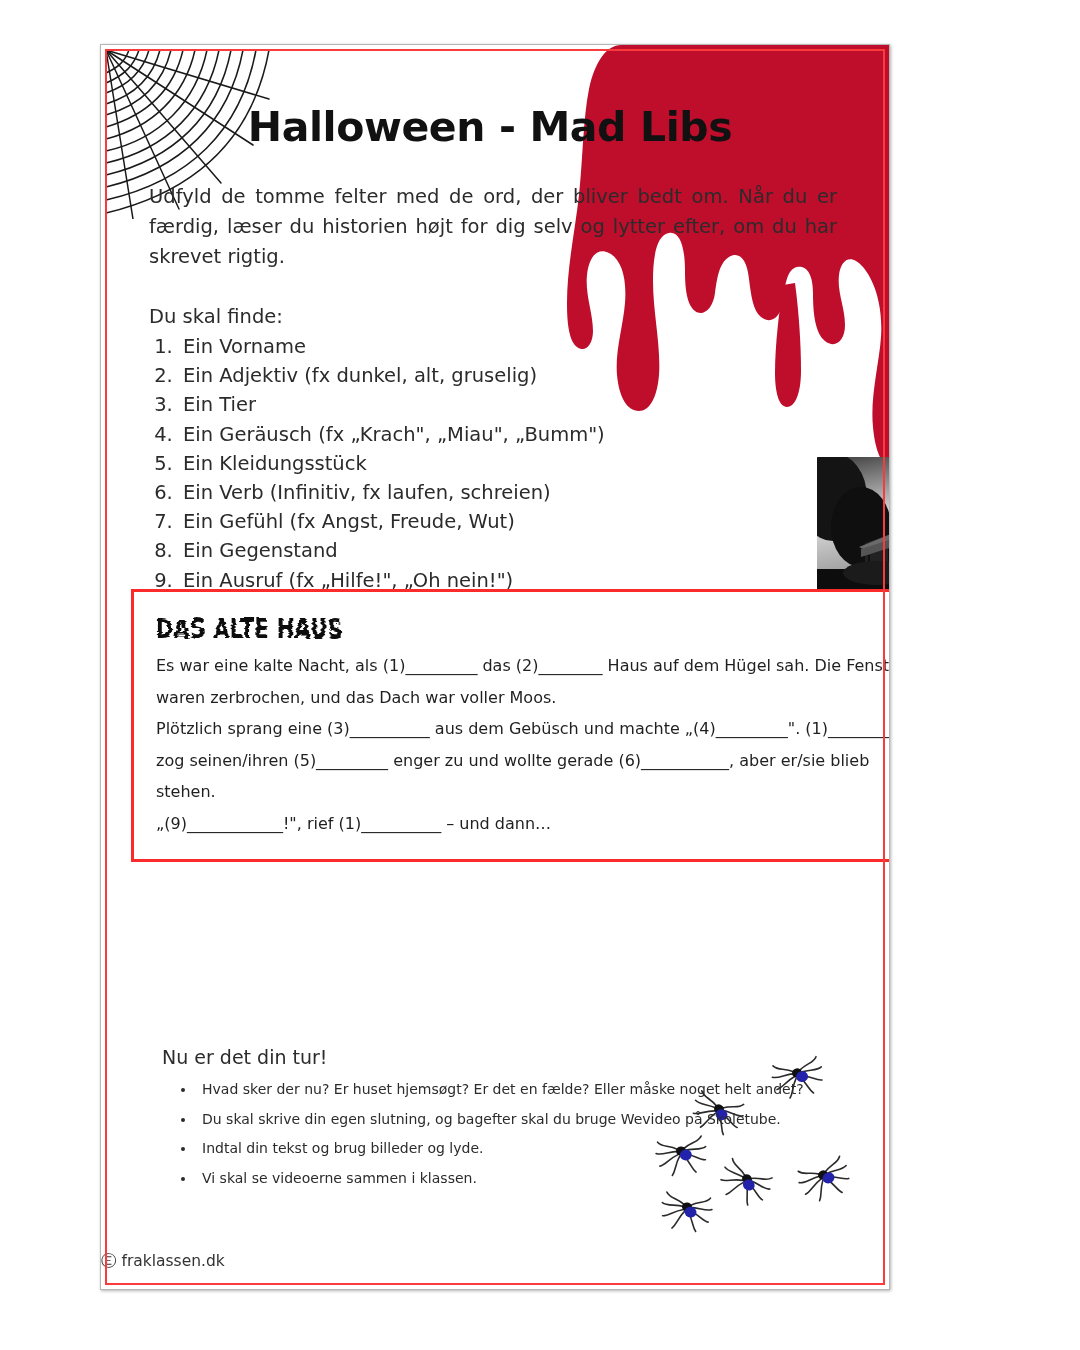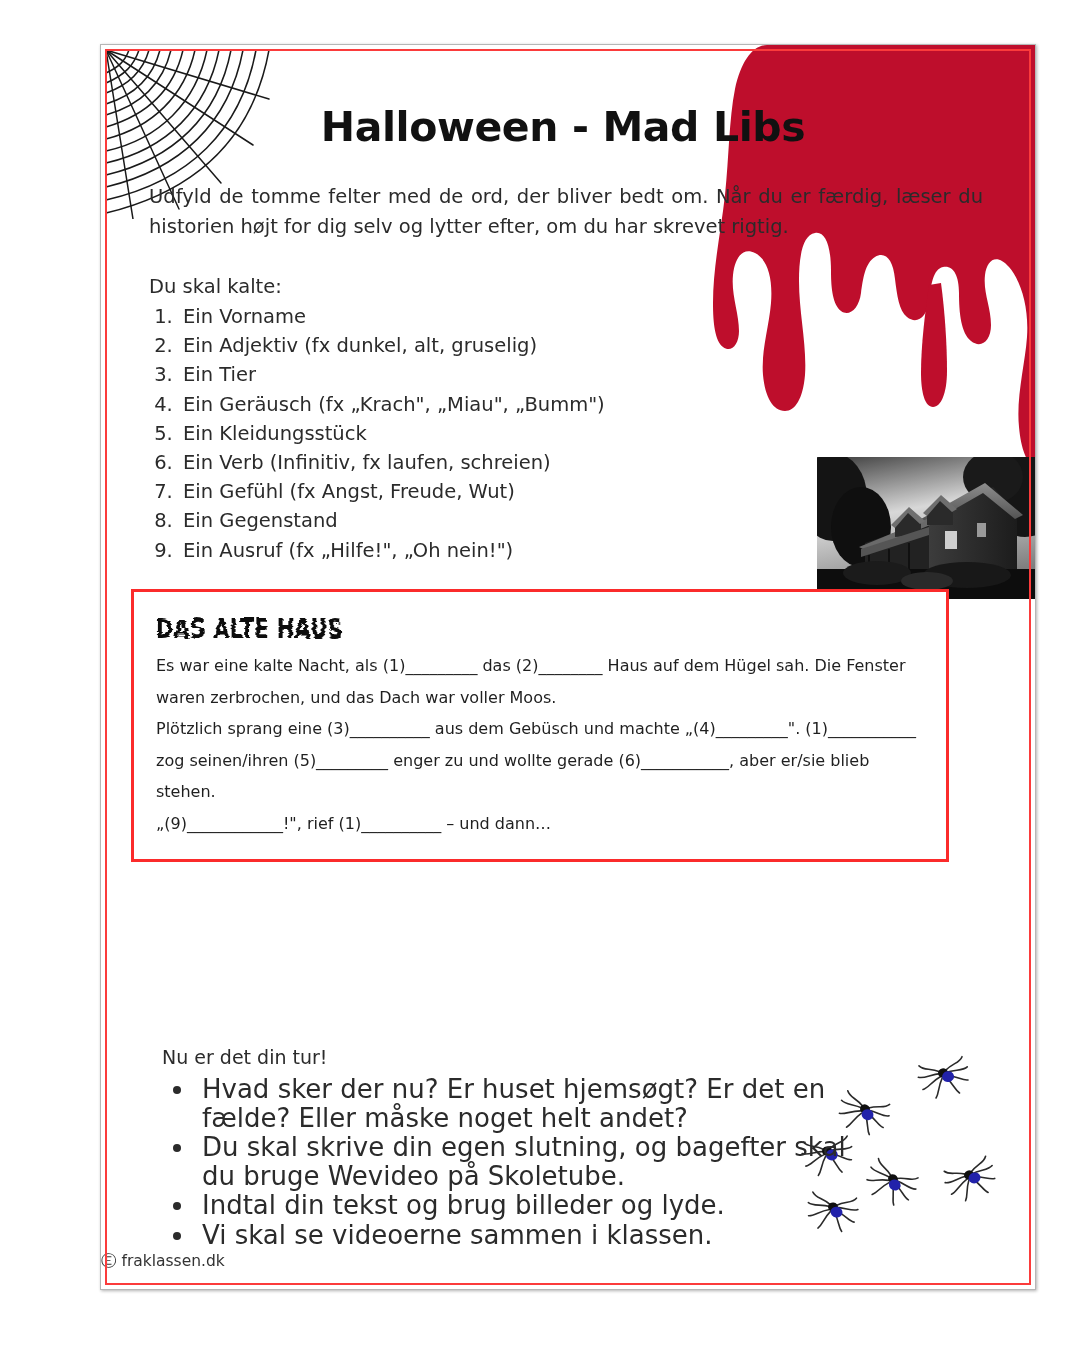--- a/index.html
+++ b/index.html
@@ -9,21 +9,21 @@
     height: 1350px;
     background: #ffffff;
     font-family: "DejaVu Sans", sans-serif;
   }
 
   
   #sheet {
     position: absolute;
     left: 100px;
     top: 44px;
-    width: 936px;
+    width: 790px;
     height: 1246px;
     background: #ffffff;
     border: 1px solid #b6b6b6;
     box-shadow: 1px 1px 3px rgba(0,0,0,0.30);
     overflow: hidden;
   }
 
   
   #page-rule {
     position: absolute;
@@ -152,21 +152,21 @@
 
   #closing .lead2 {
     font-size: 19px;
     line-height: 28px;
     color: #2b2b2b;
   }
 
   ul.tasks {
     margin-top: 4px;
     padding-left: 34px;
-    font-size: 26px;
+    font-size: 14px;
     line-height: 28.5px;
     color: #2b2b2b;
   }
   ul.tasks li { padding-left: 6px; margin-bottom: 1px; }
 
   #footer {
     position: absolute;
     left: 0; right: 0;
     top: 1206px;
     text-align: left;
@@ -336,21 +336,21 @@
     <ellipse cx="150" cy="118" rx="44" ry="13" fill="#181818"></ellipse>
     <ellipse cx="110" cy="124" rx="26" ry="9" fill="#2a2a2a"></ellipse>
   </svg>
 
   <div id="content">
 
     <h1 id="title">Halloween - Mad Libs</h1>
 
     <p class="intro">Udfyld de tomme felter med de ord, der bliver bedt om. Når du er færdig, læser du historien højt for dig selv og lytter efter, om du har skrevet rigtig.</p>
 
-    <p class="lead">Du skal kalte:</p>
+    <p class="lead">Du skal finde:</p>
 
     <ol class="finde">
       <li>Ein Vorname</li>
       <li>Ein Adjektiv (fx dunkel, alt, gruselig)</li>
       <li>Ein Tier</li>
       <li>Ein Geräusch (fx „Krach", „Miau", „Bumm")</li>
       <li>Ein Kleidungsstück</li>
       <li>Ein Verb (Infinitiv, fx laufen, schreien)</li>
       <li>Ein Gefühl (fx Angst, Freude, Wut)</li>
       <li>Ein Gegenstand</li>

